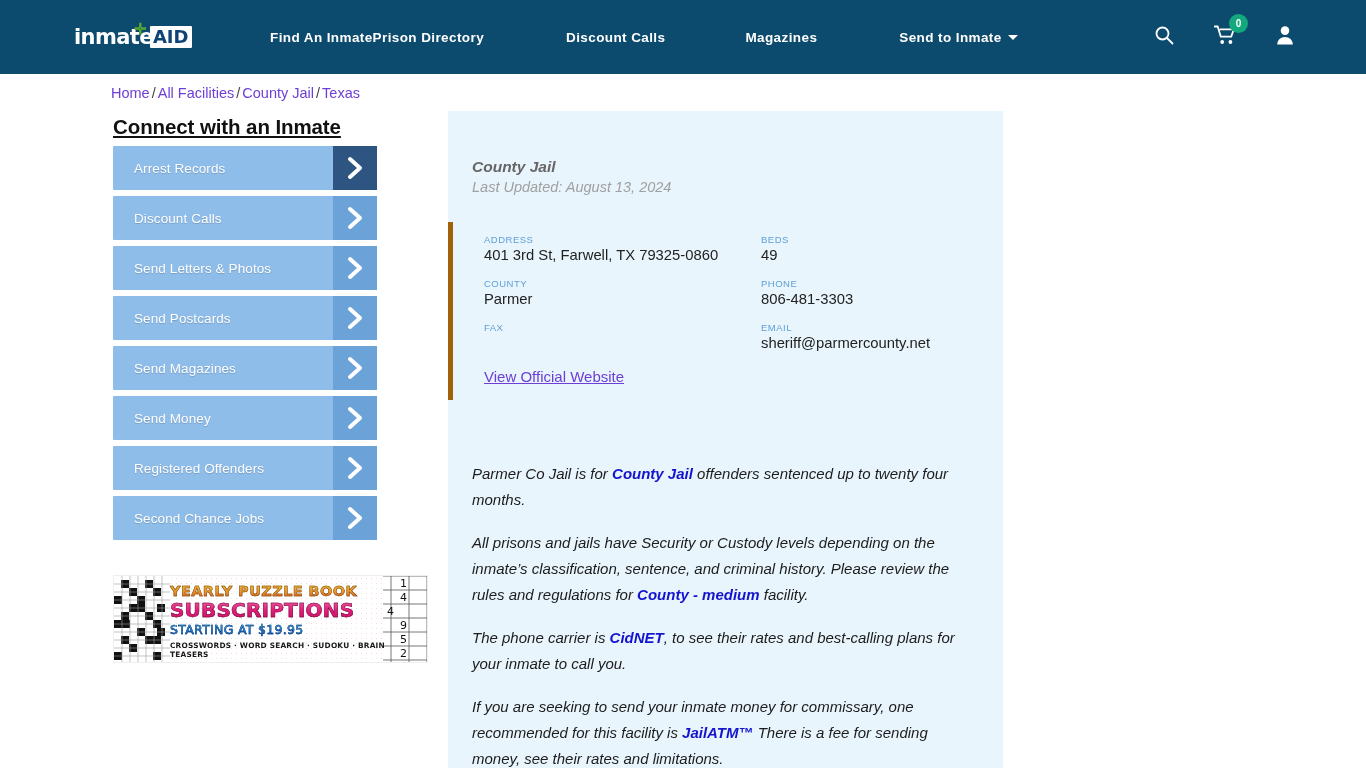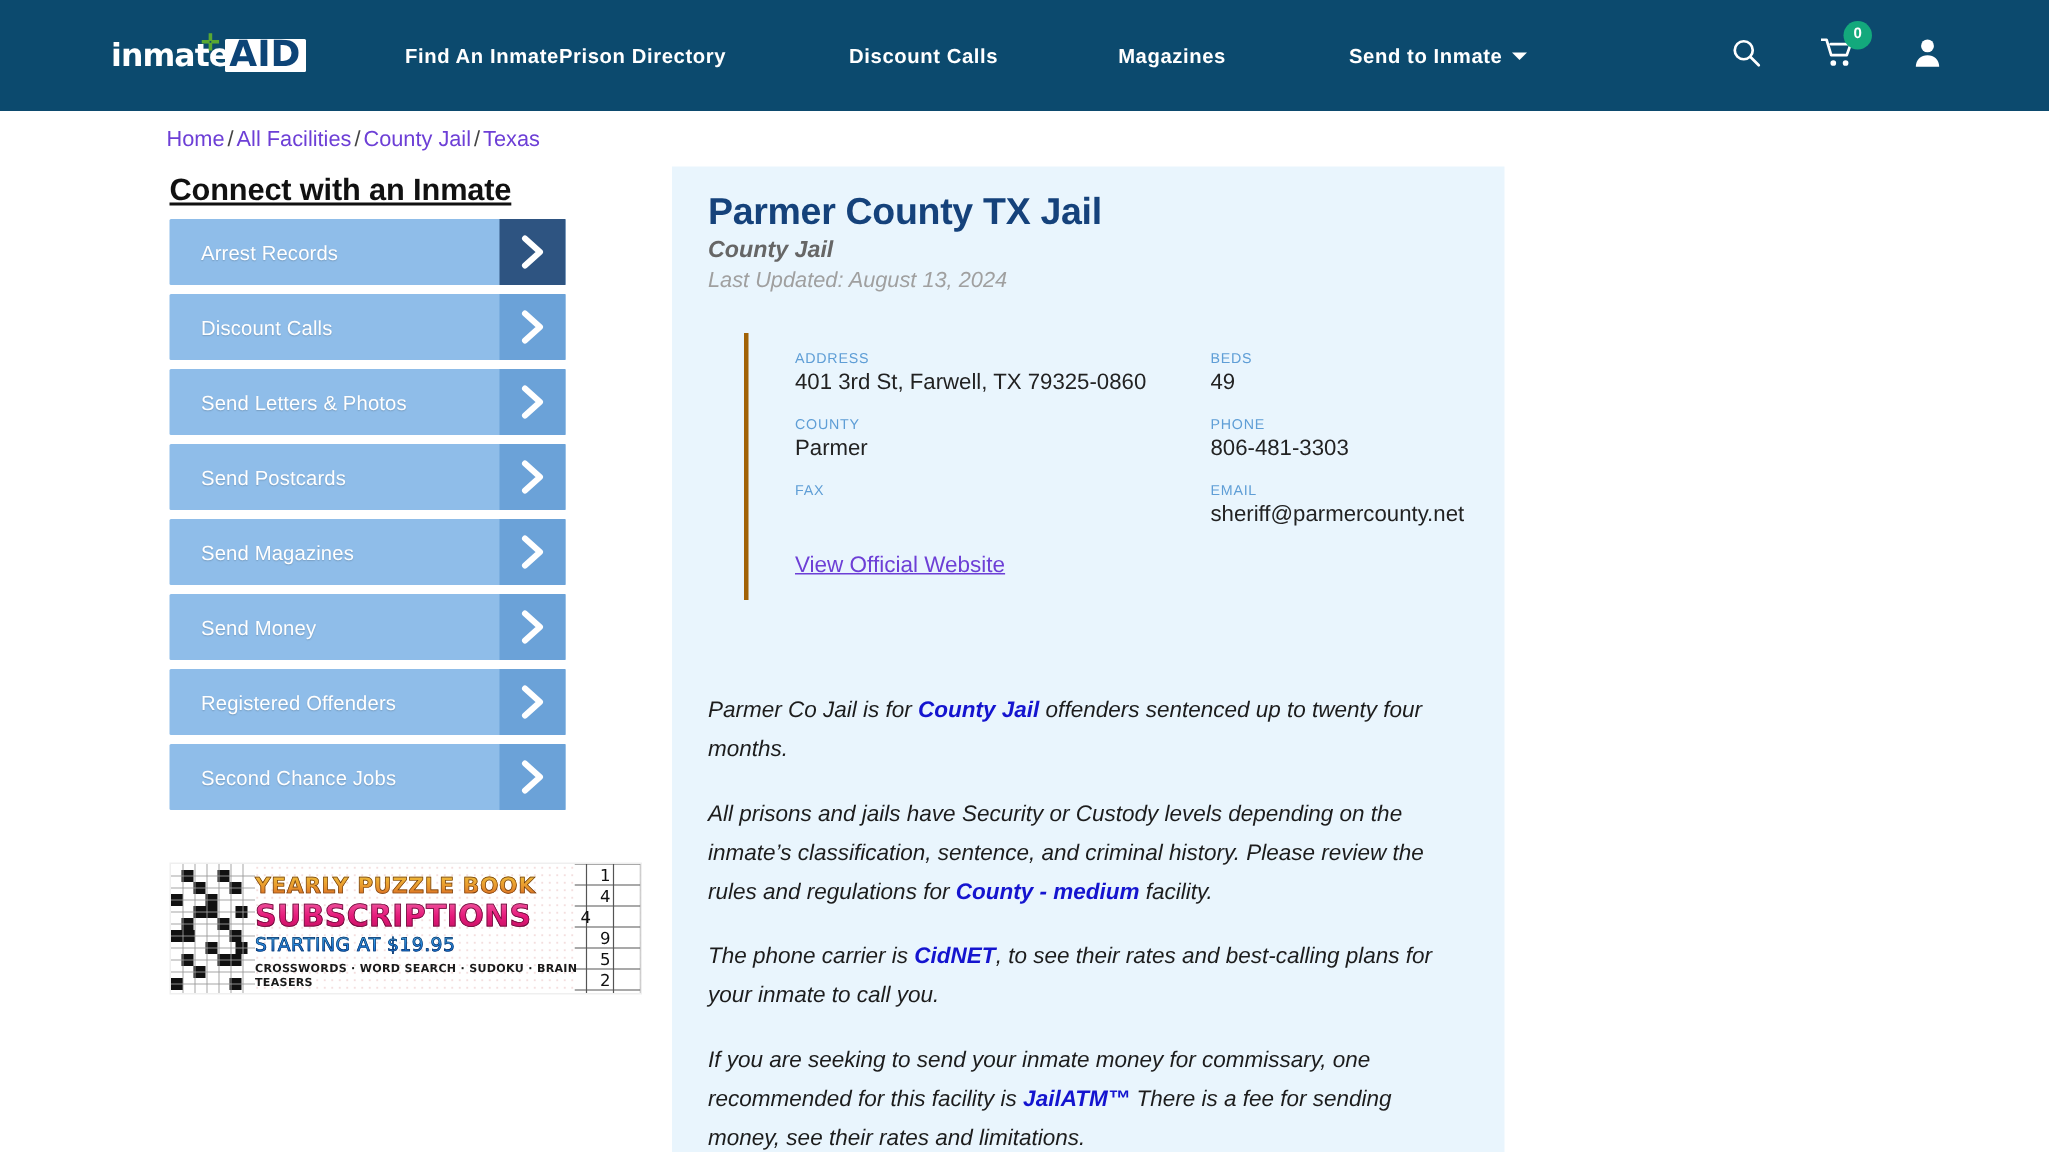--- a/index.html
+++ b/index.html
@@ -27,21 +27,21 @@
   .logo-word {
     color: #ffffff;
     font-size: 21px;
     font-weight: bold;
     letter-spacing: -0.6px;
     font-family: "DejaVu Sans", sans-serif;
   }
   .logo-box {
     background: #ffffff;
     color: #0d4477;
-    font-size: 24px;
+    font-size: 18px;
     font-weight: bold;
     letter-spacing: 0px;
     padding: 1px 4px 2px 3px;
     margin-left: -3px;
     border-radius: 1px;
     line-height: 19px;
     font-family: "DejaVu Sans", sans-serif;
   }
   .logo-cross {
     position: absolute;
@@ -241,22 +241,21 @@
     position: absolute; left: 24px; top: 68px;
     font-size: 14.5px;
     font-style: italic;
     color: #a0a0a0;
   }
 
   .info {
     position: absolute; left: 0; top: 111px;
     width: 555px;
     padding: 12px 24px 14px 31px;
-    border-left: 3px solid #a16207;
-    margin-left: 48px;
+    border-left: 5px solid #a16207;
   }
   .info-grid {
     display: grid;
     grid-template-columns: 277px 1fr;
     row-gap: 13px;
   }
   .info-label {
     font-size: 9.5px;
     color: #5f9ed6;
     letter-spacing: 0.5px;
@@ -454,21 +453,20 @@
     </svg>
   <div class="ad-text">
     <div class="ad-l1">YEARLY PUZZLE BOOK</div>
     <div class="ad-l2">SUBSCRIPTIONS</div>
     <div class="ad-l3">STARTING AT $19.95</div>
     <div class="ad-l4">CROSSWORDS · WORD SEARCH · SUDOKU · BRAIN TEASERS</div>
   </div>
 </div>
 
 <div class="main">
-  <div class="main-title">Parmer County TX Jail</div>
   <div class="main-sub">County Jail</div>
   <div class="main-updated">Last Updated: August 13, 2024</div>
 
   <div class="info">
     <div class="info-grid">
       <div>
         <div class="info-label">ADDRESS</div>
         <div class="info-value">401 3rd St, Farwell, TX 79325-0860</div>
       </div>
       <div>

